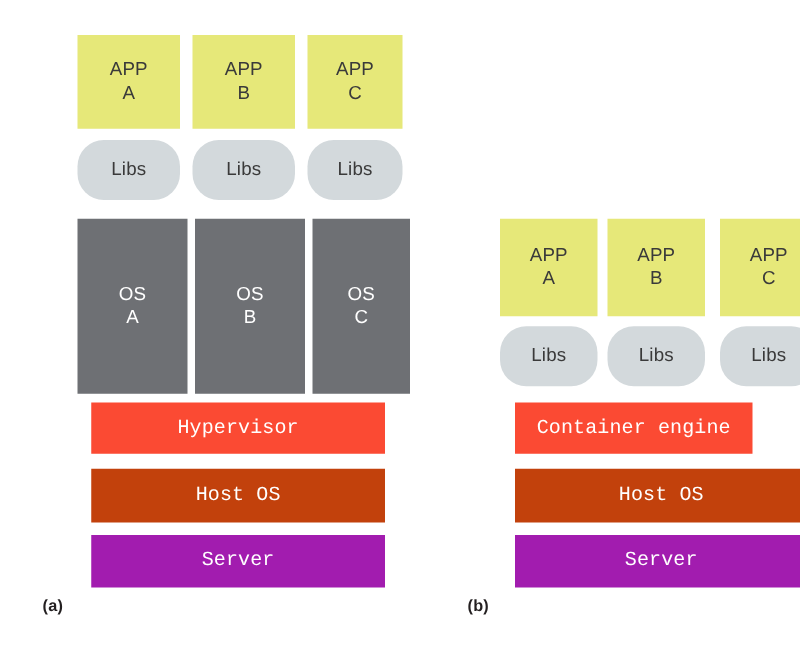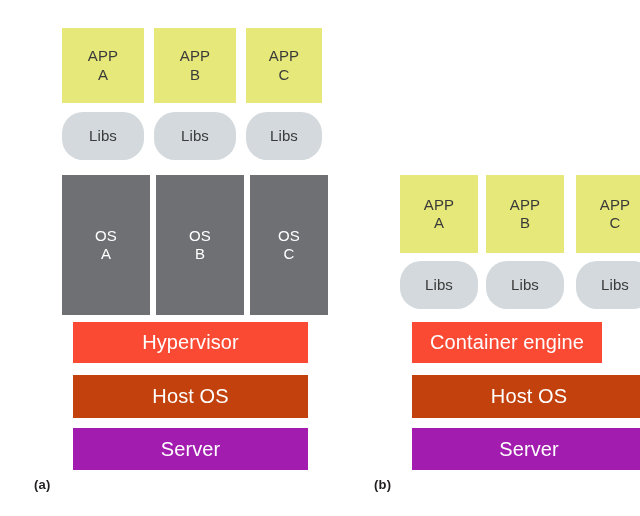--- a/index.html
+++ b/index.html
@@ -44,22 +44,23 @@
     color: #3a3a3a;
     font-size: 15px;
     border-radius: 21px;
   }
   .os {
     background: #6e7074;
     color: #ffffff;
     font-size: 15px;
   }
   .bar {
-    font-size: 20px;
+    font-size: 16px;
     color: #ffffff;
+    font-family: Liberation Mono, monospace;
   }
   .bar-hypervisor, .bar-engine {
     background: #fb4a33;
   }
   .bar-hostos {
     background: #c2410c;
   }
   .bar-server {
     background: #a21caf;
   }

